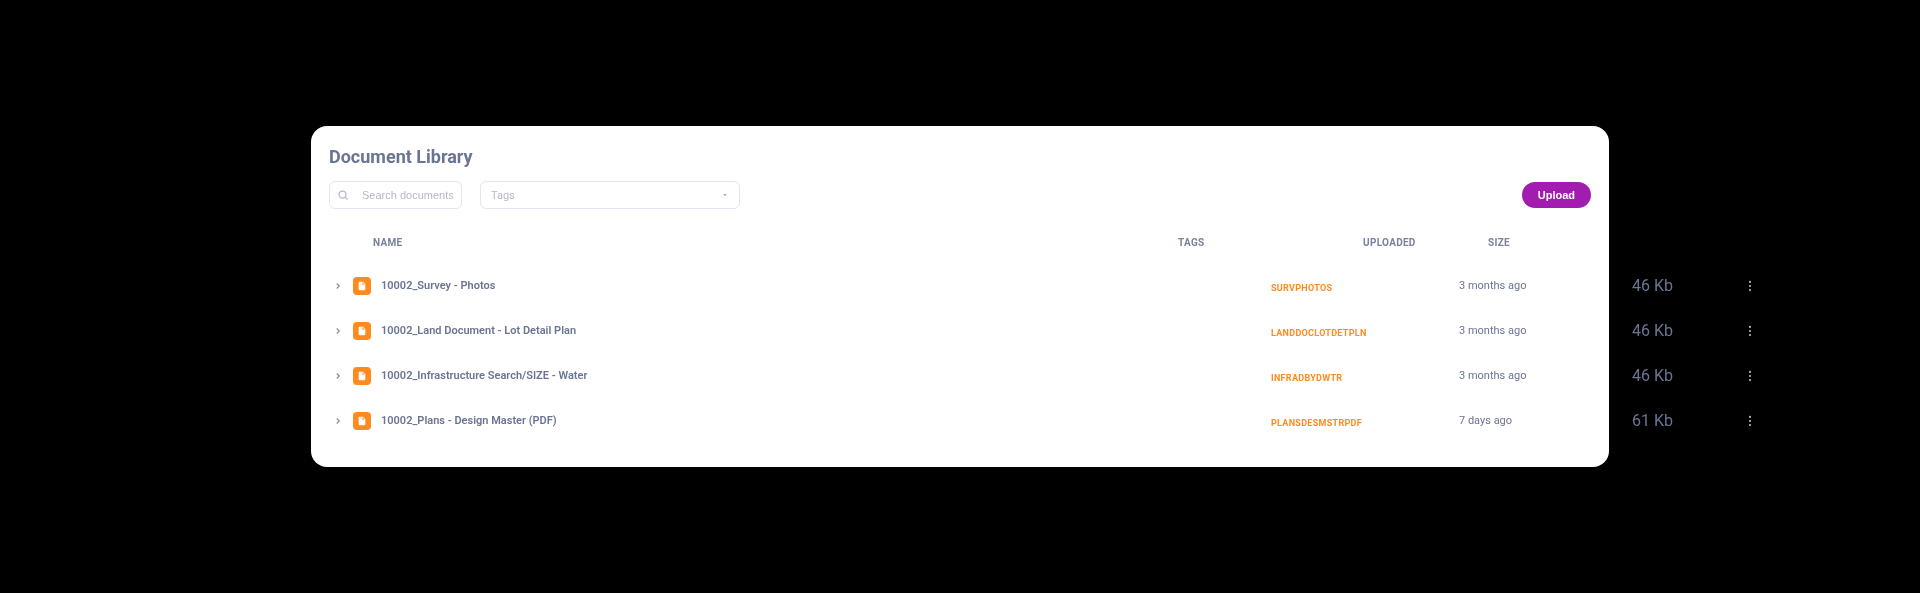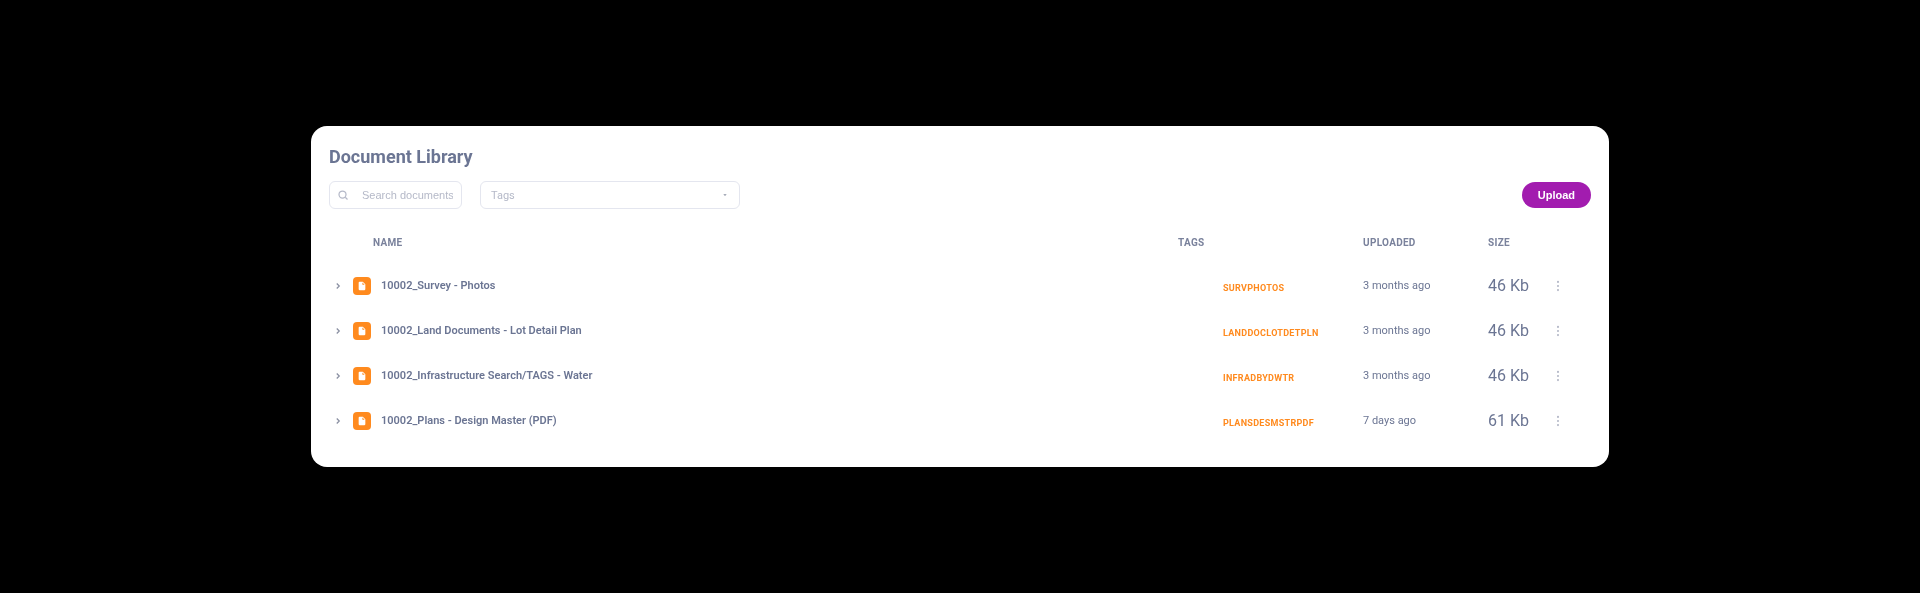--- a/index.html
+++ b/index.html
@@ -130,20 +130,21 @@
       color: #7a829c;
       letter-spacing: 0.3px;
     }
     .col-actions {
       flex: 0 0 20px;
     }
     .row {
       display: flex;
       align-items: center;
       padding: 13px 4px;
+      gap: 48px;
     }
     .row-name {
       flex: 0 0 845px;
       display: flex;
       align-items: center;
       gap: 10px;
     }
     .expand-chevron {
       width: 10px;
       height: 10px;
@@ -267,21 +268,21 @@
   <div class="row">
     <div class="row-name">
       <svg class="expand-chevron" viewBox="0 0 24 24" fill="none" stroke="currentColor" stroke-width="3">
         <polyline points="9 18 15 12 9 6"></polyline>
       </svg>
       <div class="file-icon-box">
         <svg class="file-icon-inner" viewBox="0 0 24 24" fill="currentColor">
           <path d="M14 2H6a2 2 0 0 0-2 2v16a2 2 0 0 0 2 2h12a2 2 0 0 0 2-2V8l-6-6zM13 9V3.5L18.5 9H13z"></path>
         </svg>
       </div>
-      <span class="file-name">10002_Land Documents - Lot Detail Plan</span>
+      <span class="file-name">10002_Land Document - Lot Detail Plan</span>
     </div>
     <div class="row-tags">
       <span class="tag-badge">LANDDOCLOTDETPLN</span>
     </div>
     <div class="row-uploaded">3 months ago</div>
     <div class="row-size">46 Kb</div>
     <div class="row-actions">
       <svg class="more-dots" viewBox="0 0 24 24" fill="currentColor">
         <circle cx="12" cy="5" r="1.8"></circle>
         <circle cx="12" cy="12" r="1.8"></circle>
@@ -293,21 +294,21 @@
   <div class="row">
     <div class="row-name">
       <svg class="expand-chevron" viewBox="0 0 24 24" fill="none" stroke="currentColor" stroke-width="3">
         <polyline points="9 18 15 12 9 6"></polyline>
       </svg>
       <div class="file-icon-box">
         <svg class="file-icon-inner" viewBox="0 0 24 24" fill="currentColor">
           <path d="M14 2H6a2 2 0 0 0-2 2v16a2 2 0 0 0 2 2h12a2 2 0 0 0 2-2V8l-6-6zM13 9V3.5L18.5 9H13z"></path>
         </svg>
       </div>
-      <span class="file-name">10002_Infrastructure Search/TAGS - Water</span>
+      <span class="file-name">10002_Infrastructure Search/SIZE - Water</span>
     </div>
     <div class="row-tags">
       <span class="tag-badge">INFRADBYDWTR</span>
     </div>
     <div class="row-uploaded">3 months ago</div>
     <div class="row-size">46 Kb</div>
     <div class="row-actions">
       <svg class="more-dots" viewBox="0 0 24 24" fill="currentColor">
         <circle cx="12" cy="5" r="1.8"></circle>
         <circle cx="12" cy="12" r="1.8"></circle>

